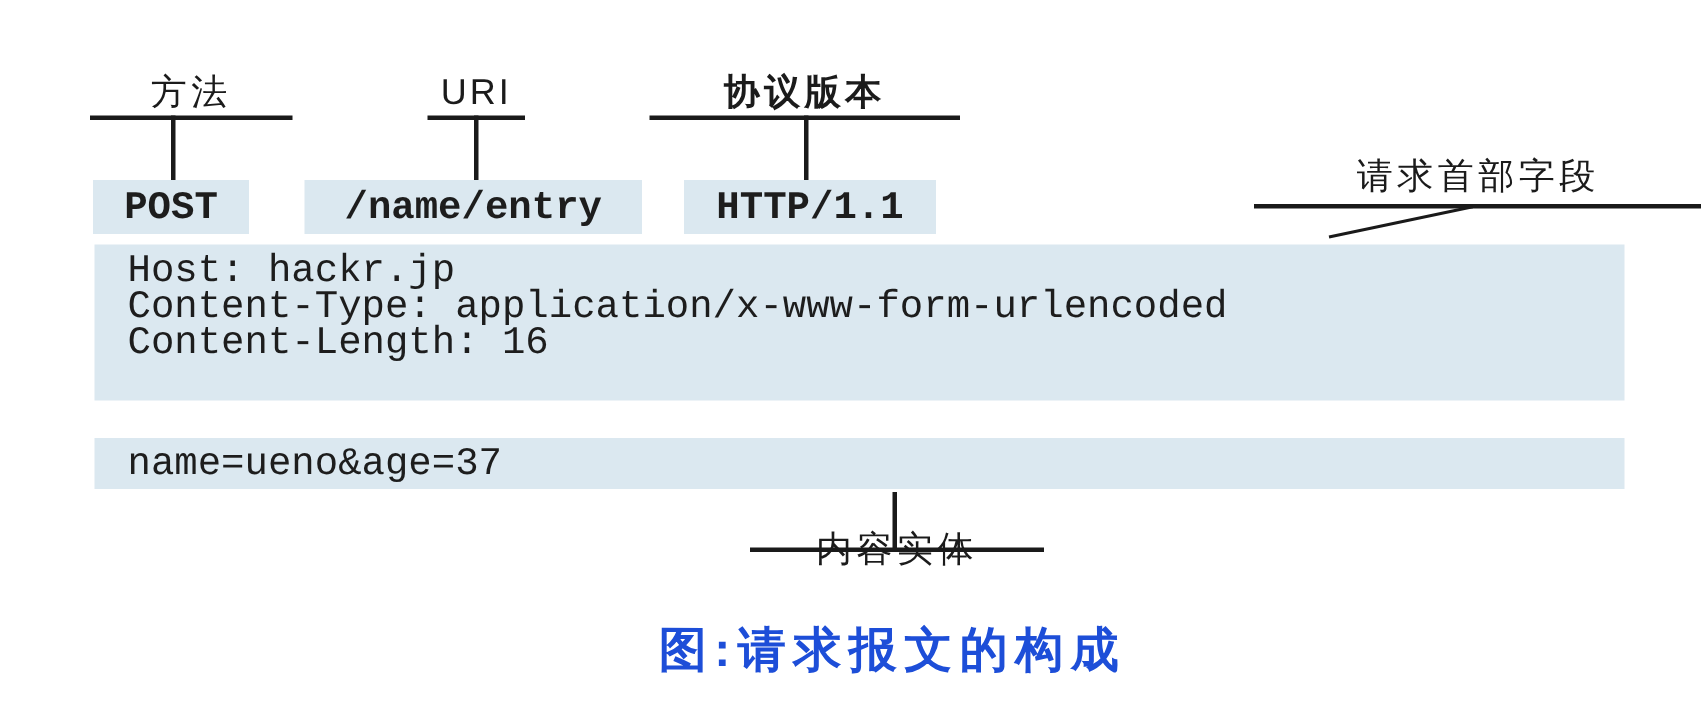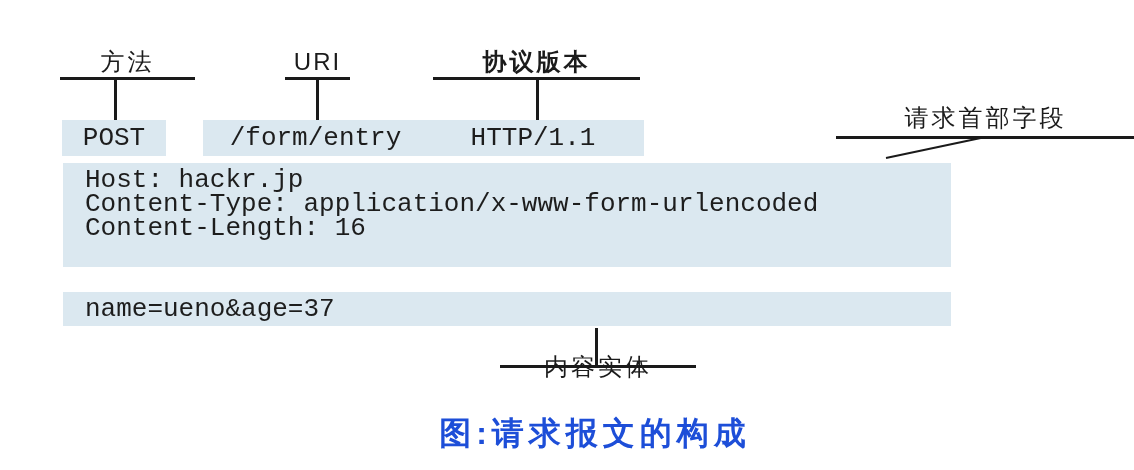--- a/index.html
+++ b/index.html
@@ -35,23 +35,24 @@
     background:var(--box-fill,#dbe8f0);
     font-family:"Liberation Mono","DejaVu Sans Mono",monospace;
     font-size:26px;
     color:#1d1d1d;
     box-sizing:border-box;
   }
   .box.cell{
     display:flex;align-items:center;justify-content:center;
     height:36px;top:120px;
     line-height:24px;
+    font-weight:bold;
   }
   .box.block{
-    left:35px;width:888px;
+    left:35px;width:1020px;
     padding-left:22px;
   }
   #headers-box{top:163px;height:104px;padding-top:5px;}
   #headers-box .hdr-line{line-height:24px;white-space:nowrap;}
   #body-box{top:292px;height:34px;display:flex;align-items:center;}
   
   #caption{
     position:absolute;left:0;right:0;top:412px;
     text-align:center;
     font-size:32px;font-weight:bold;
@@ -70,22 +71,22 @@
 
   <div class="callout-label" style="left:237px;top:48px;width:105px;letter-spacing:2px;">URI</div>
   <div class="hline" style="left:257px;top:77px;width:65px;"></div>
   <div class="vline" style="left:288px;top:77px;height:44px;"></div>
 
   <div class="callout-label" style="left:405px;top:48px;width:207px;font-weight:bold;">协议版本</div>
   <div class="hline" style="left:405px;top:77px;width:207px;"></div>
   <div class="vline" style="left:508px;top:77px;height:44px;"></div>
 
   <div class="box cell" style="left:34px;width:104px;">POST</div>
-  <div class="box cell" style="left:175px;width:225px;">/form/entry</div>
-  <div class="box cell" style="left:394px;width:222px;">HTTP/1.1</div>
+  <div class="box cell" style="left:175px;width:225px;">/name/entry</div>
+  <div class="box cell" style="left:428px;width:168px;">HTTP/1.1</div>
 
   <div class="callout-label" style="left:808px;top:104px;width:299px;">请求首部字段</div>
   <div class="hline" style="left:808px;top:136px;width:299px;"></div>
   <div class="diag" style="left:858px;top:157px;width:98px;transform:rotate(-11.9deg);"></div>
 
   <div class="box block" id="headers-box">
     <div class="hdr-line">Host: hackr.jp</div>
     <div class="hdr-line">Content-Type: application/x-www-form-urlencoded</div>
     <div class="hdr-line">Content-Length: 16</div>
   </div>

